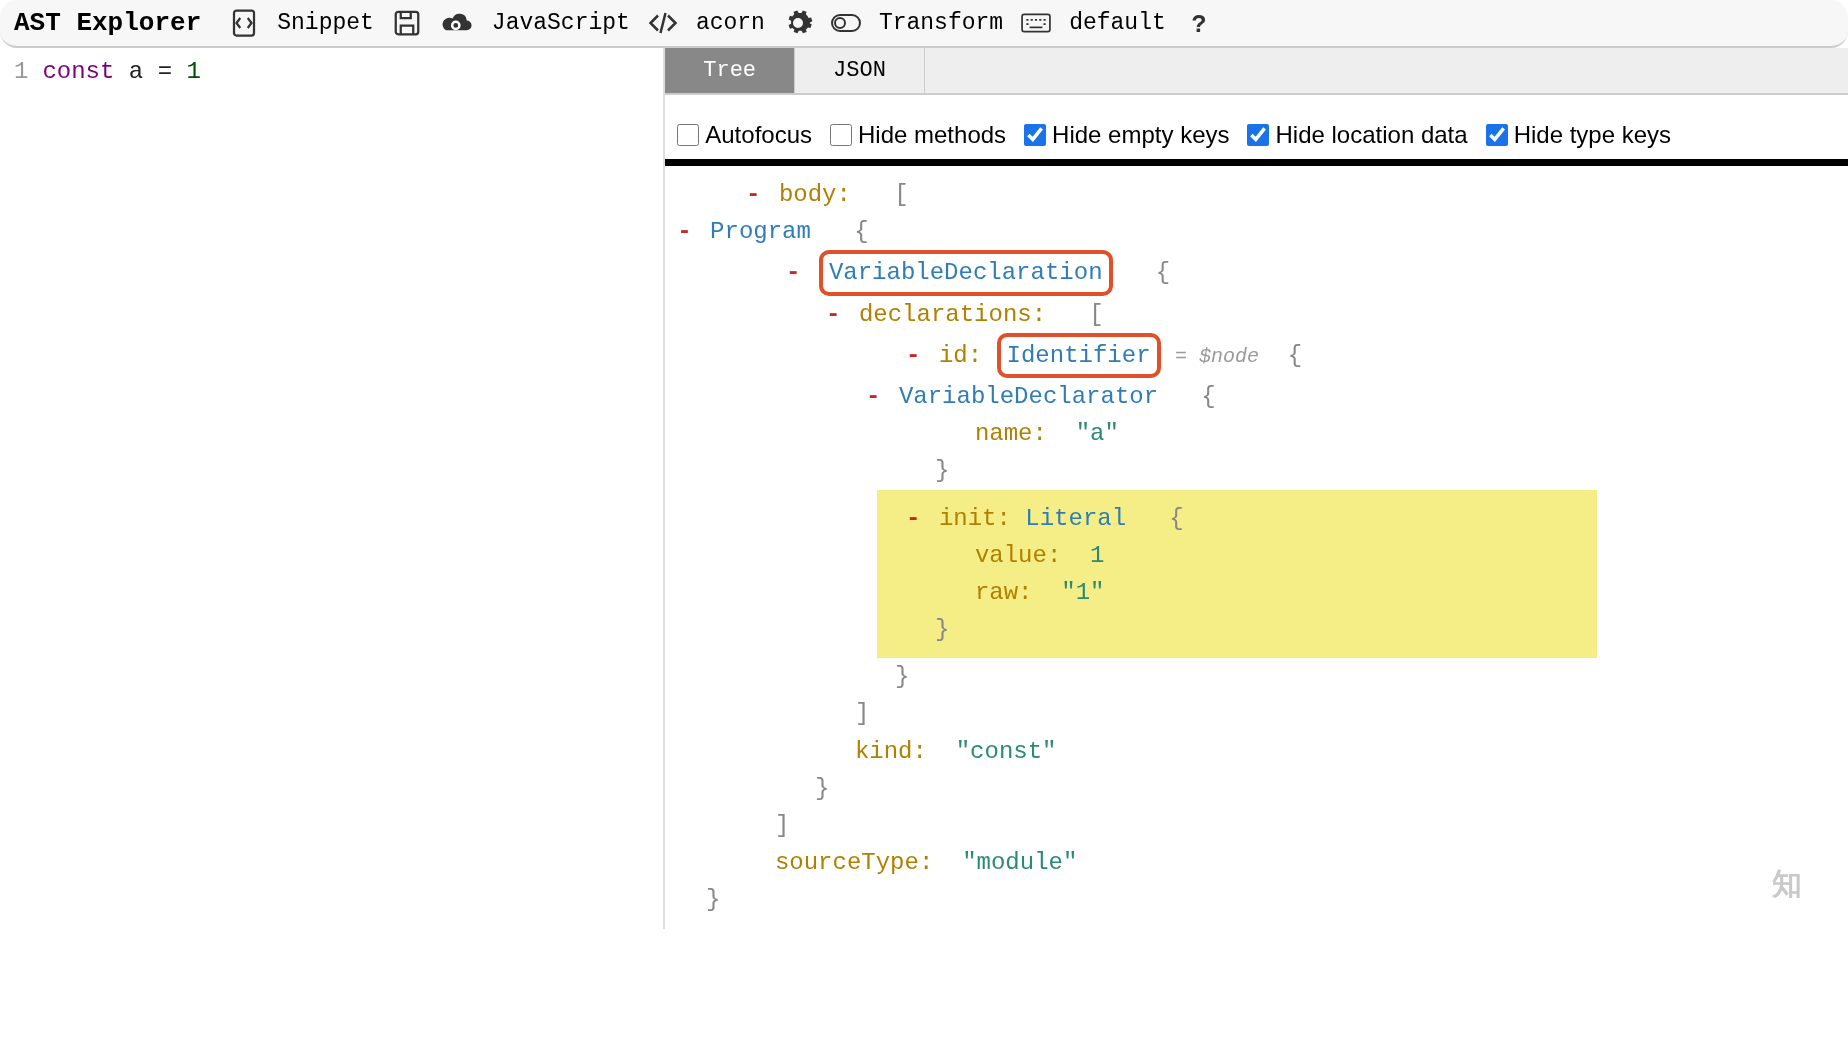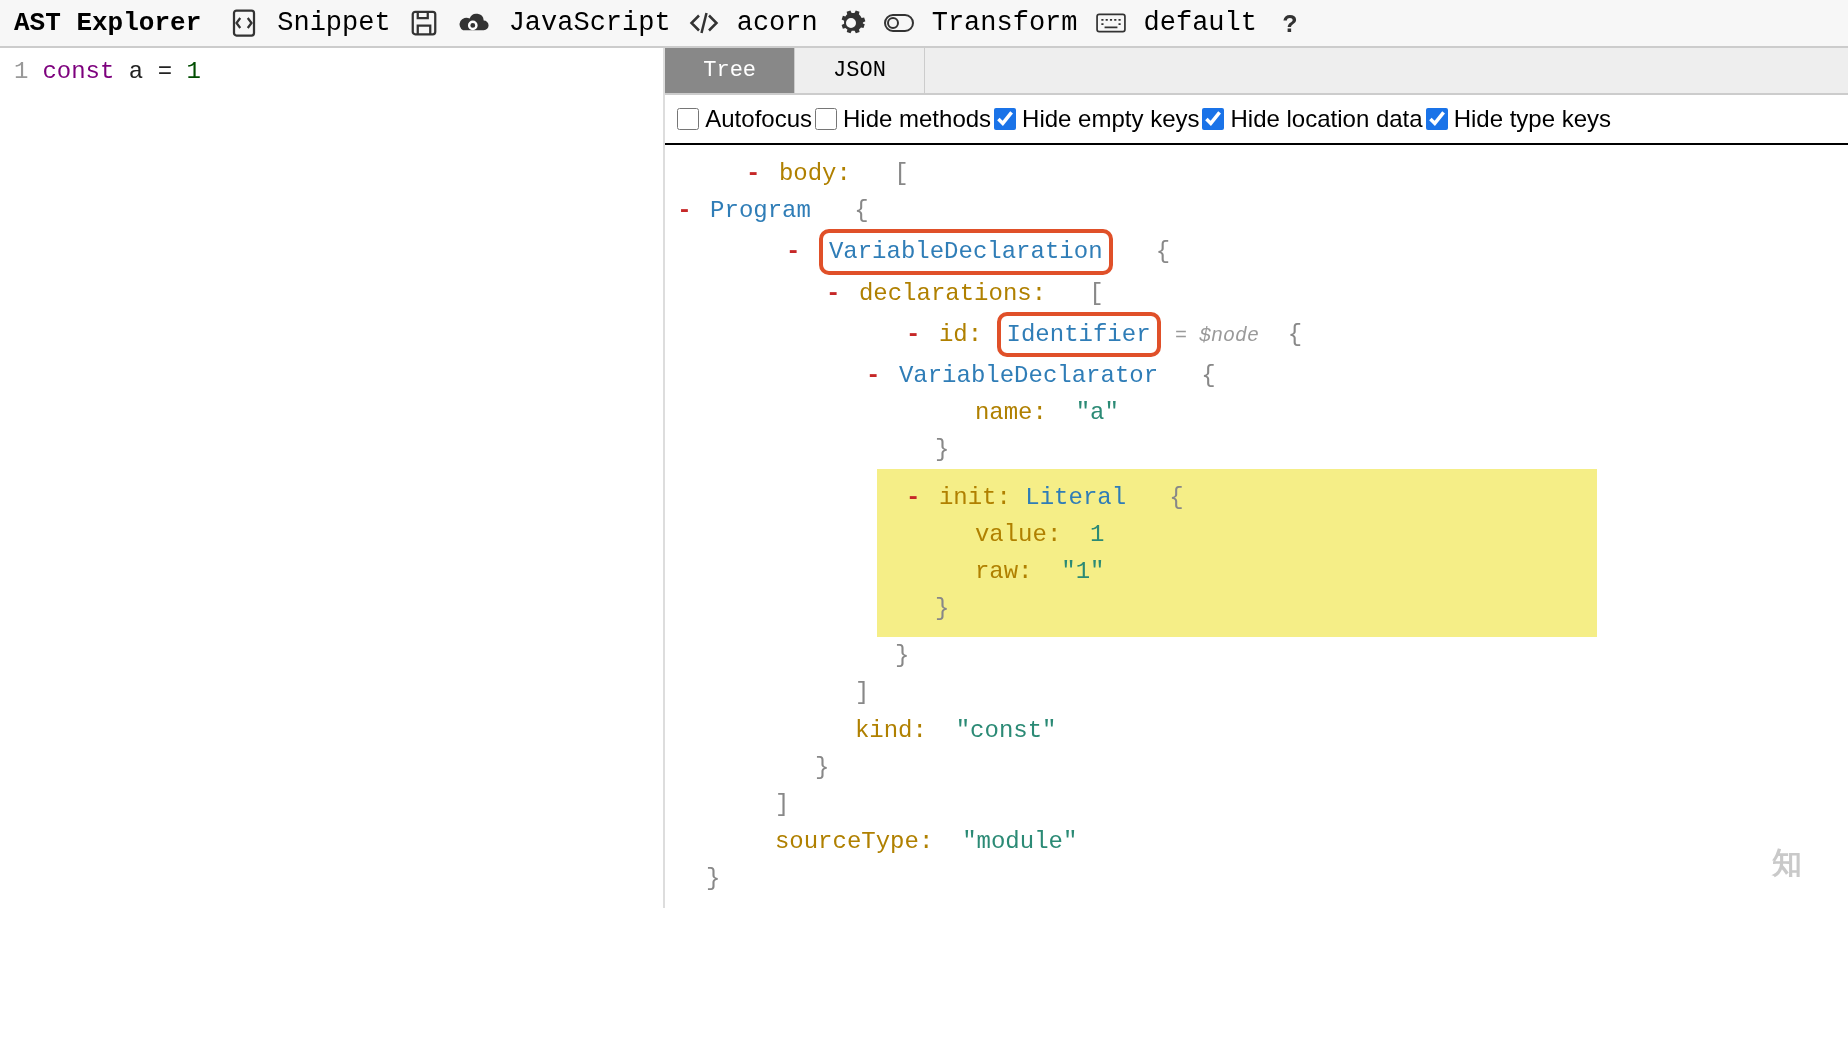--- a/index.html
+++ b/index.html
@@ -9,27 +9,28 @@
       background: #fff;
       overflow: hidden;
     }
     .toolbar {
       display: flex;
       align-items: center;
       gap: 18px;
       padding: 8px 14px;
       border-bottom: 2px solid #ccc;
       background: #f7f7f7;
+      border-radius: 17px;
     }
     .app-title {
       font-weight: bold;
       font-size: 26px;
       margin-right: 10px;
     }
-    .tb-label { font-size: 27px; }
+    .tb-label { font-size: 23px; }
     .icon { display:inline-flex; align-items:center; justify-content:center; }
     .icon svg { width: 30px; height: 30px; }
     .cloud-icon svg { width: 34px; height: 30px; }
     .main {
       display: flex;
       height: calc(100% - 60px);
     }
     .editor {
       width: 36%;
       border-right: 2px solid #ddd;
@@ -61,26 +62,27 @@
       font-size: 22px;
       border-right: 1px solid #ccc;
       cursor: pointer;
     }
     .tab.active {
       background: #888;
       color: #fff;
     }
     .options {
       display: flex;
-      gap: 3px;
+      gap: 18px;
       padding: 10px 12px;
       font-family: -apple-system, Helvetica, Arial, sans-serif;
       font-size: 24px;
-      border-bottom: 2px solid #000000;
+      border-bottom: 7px solid #000000;
       flex-wrap: wrap;
+      margin-top: 16px;
     }
     .opt {
       display: flex;
       align-items: center;
       gap: 6px;
     }
     .opt input { width: 22px; height: 22px; accent-color: #1a73e8; }
     .tree {
       padding: 10px 12px;
       font-size: 24px;

